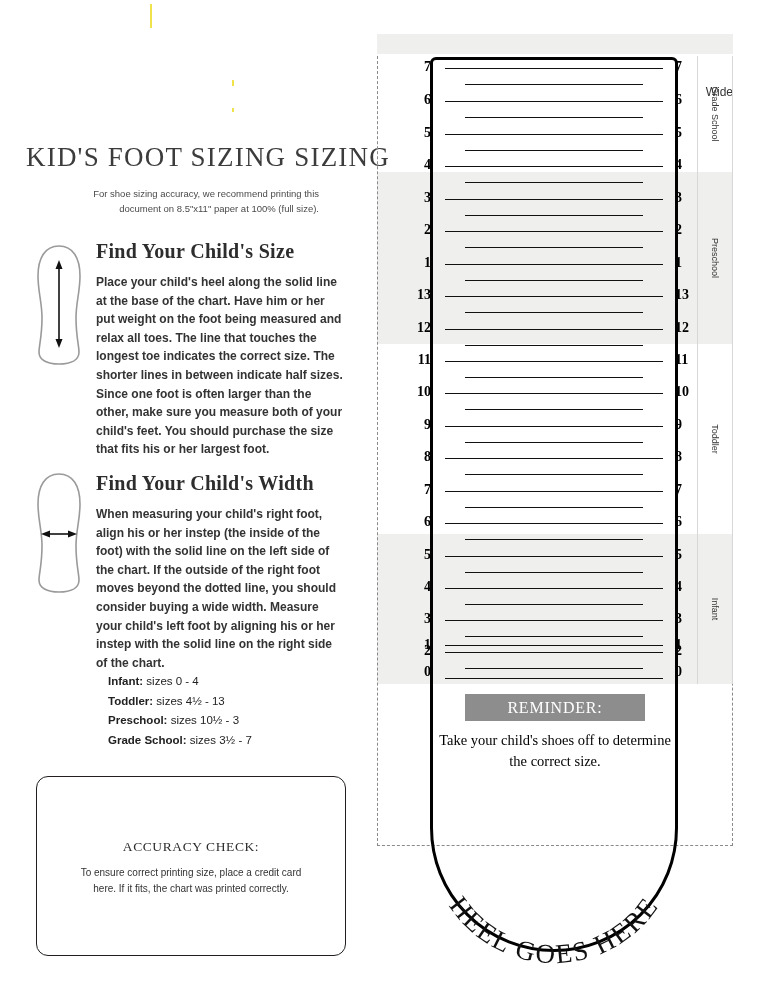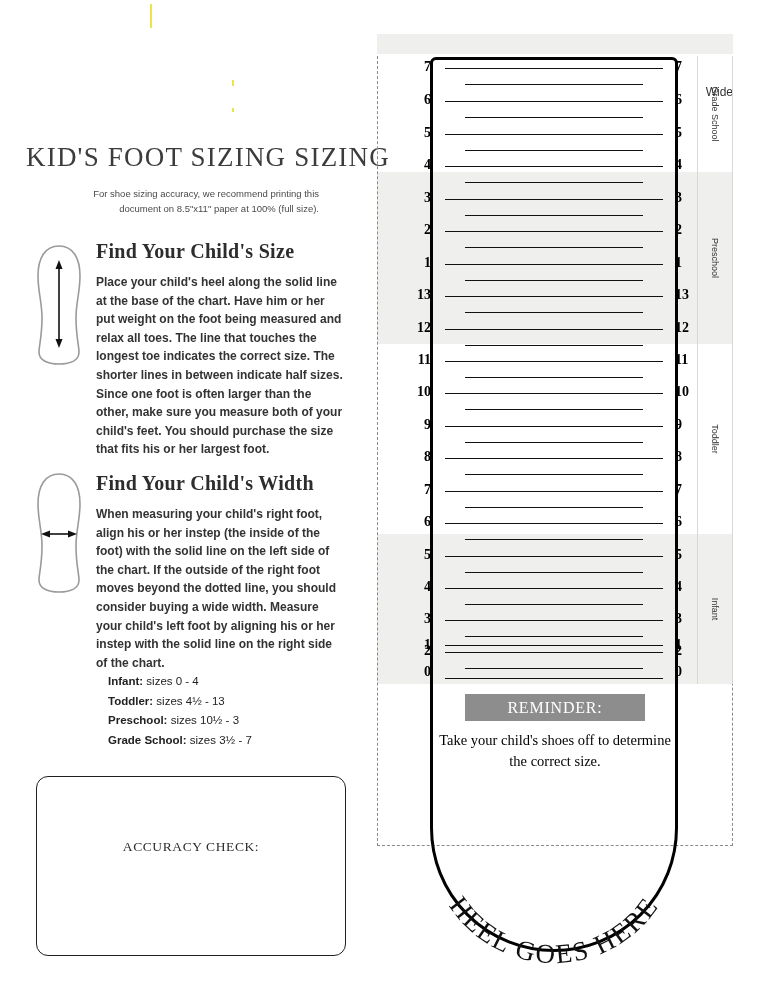--- a/index.html
+++ b/index.html
@@ -319,20 +319,21 @@
       <span>sizes 10½ - 3</span>
     </div>
     <div>
       <b>Grade School:</b>
       <span>sizes 3½ - 7</span>
     </div>
   </div>
 
   <div class="accuracy-box">
     <div class="accuracy-title">ACCURACY CHECK:</div>
+    <div class="accuracy-body">To ensure correct printing size, place a credit card here. If it fits, the chart was printed correctly.</div>
   </div>
 </div>
 
 <div class="chart-area">
 
   <div class="band" style="left:2px;top:172px;width:356px;height:172px;"></div>
   <div class="band" style="left:2px;top:534px;width:356px;height:150px;"></div>
 
   <div class="wide-bar">
     <span>Wide</span>

